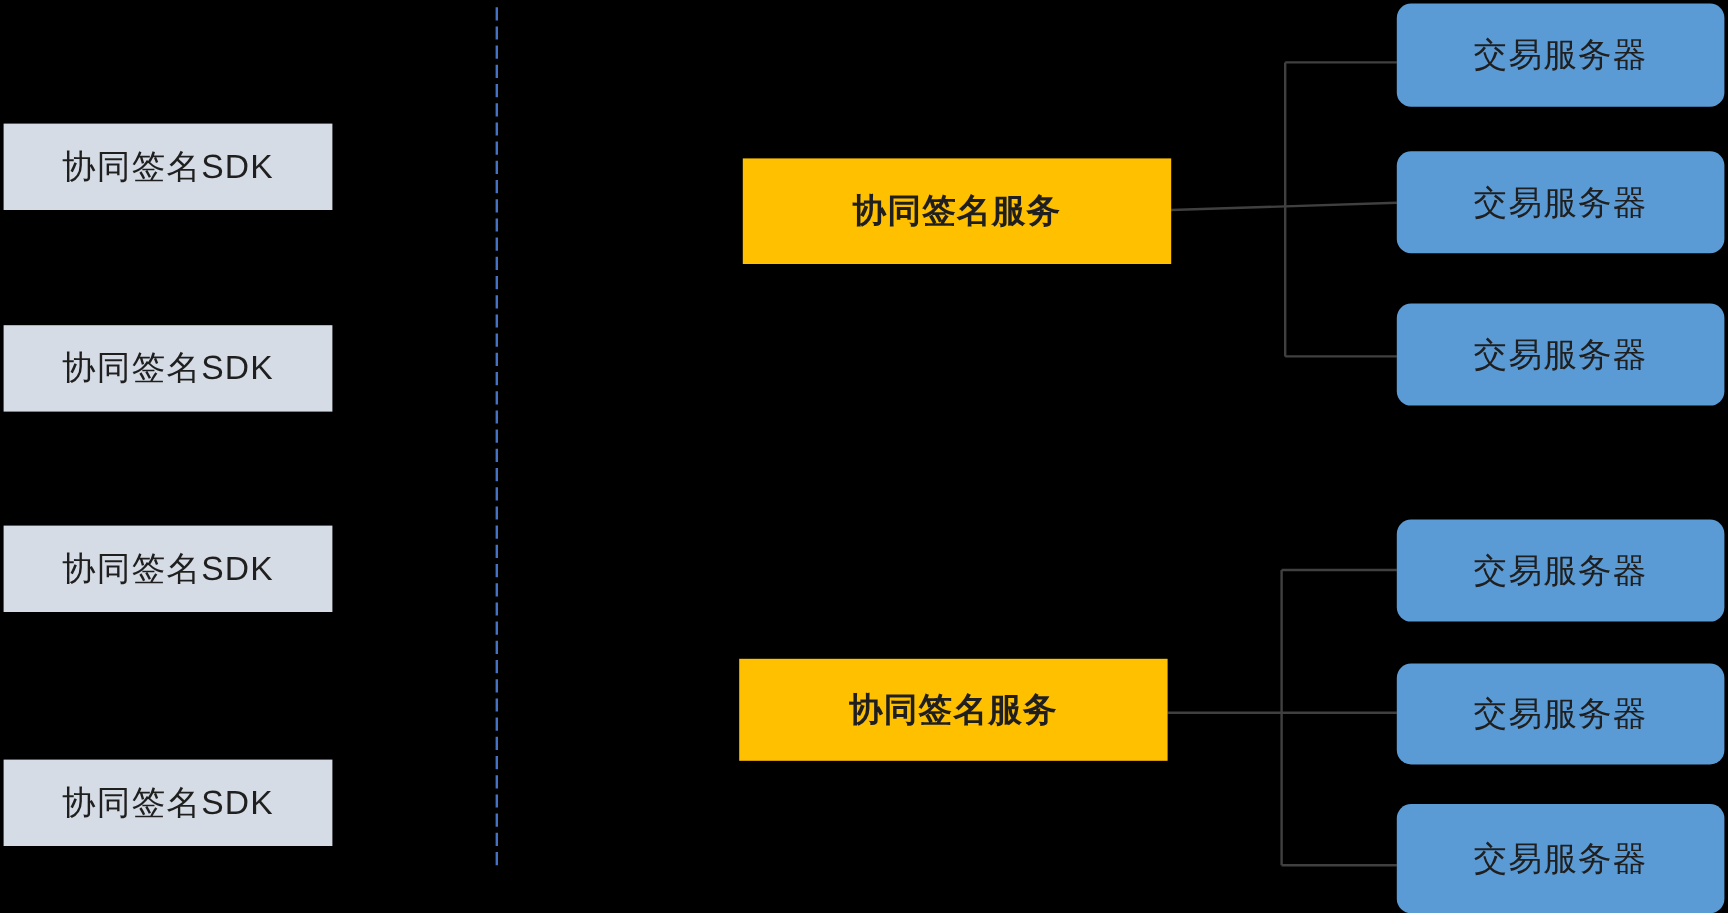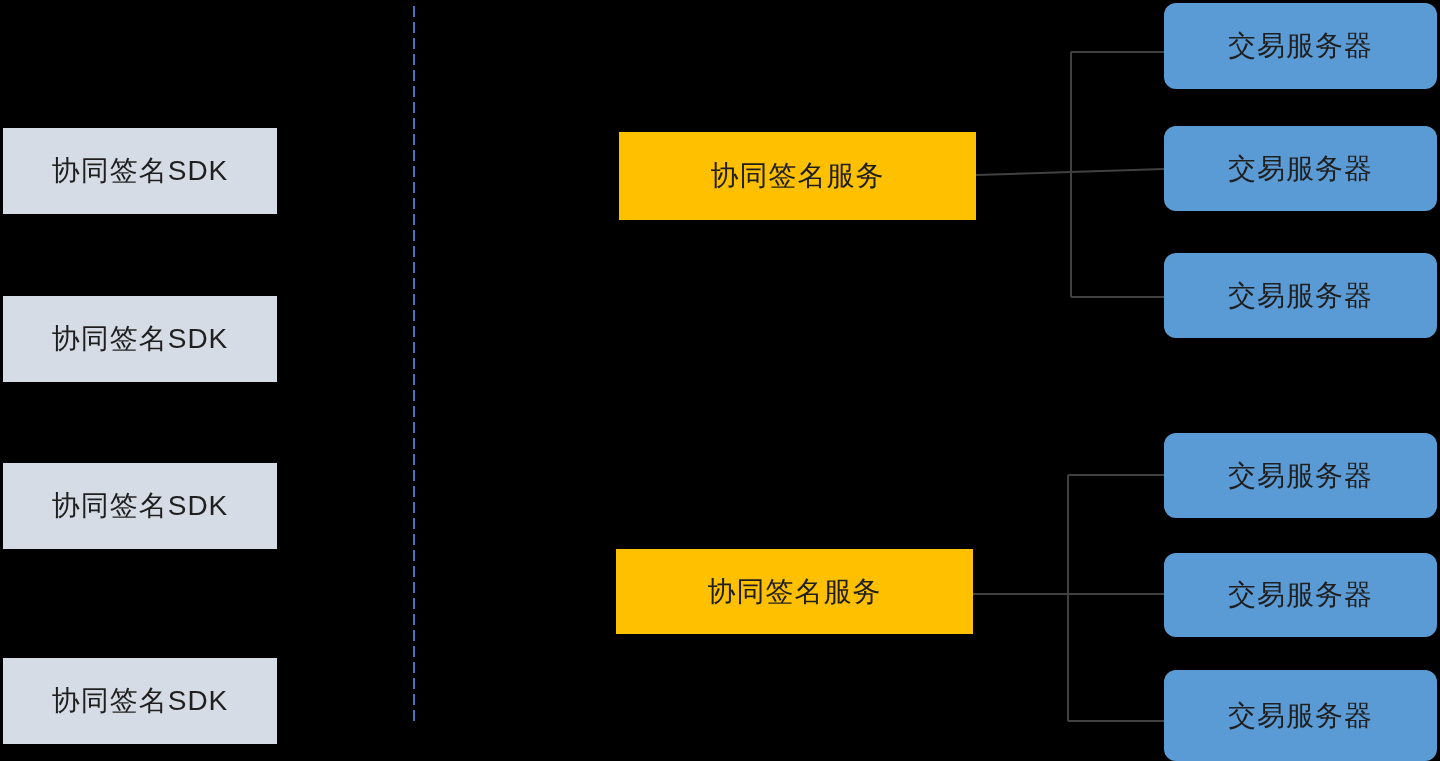--- a/index.html
+++ b/index.html
@@ -18,22 +18,22 @@
   .node {
     position: absolute;
     display: flex;
     align-items: center;
     justify-content: center;
     font-size: 28px;
     color: #1F1F1F;
     letter-spacing: 1px;
     white-space: nowrap;
   }
-  .sdk-box   { background: #D6DCE5; left: 3px; width: 274px; height: 86px; margin-top: 25px; }
-  .svc-box   { background: #FFC000; width: 357px; }
+  .sdk-box   { background: #D6DCE5; left: 3px; width: 274px; height: 72px; }
+  .svc-box   { background: #FFC000; width: 357px; font-weight: bold; }
   .srv-box   { background: #5B9BD5; left: 1164px; width: 273px; border-radius: 12px; }
 
   #sdk-0 { top: 103px; }
   #sdk-1 { top: 271px; }
   #sdk-2 { top: 438px; }
   #sdk-3 { top: 633px; }
 
   #svc-0 { left: 619px; top: 132px; height: 88px; }
   #svc-1 { left: 616px; top: 549px; height: 85px; }
 

